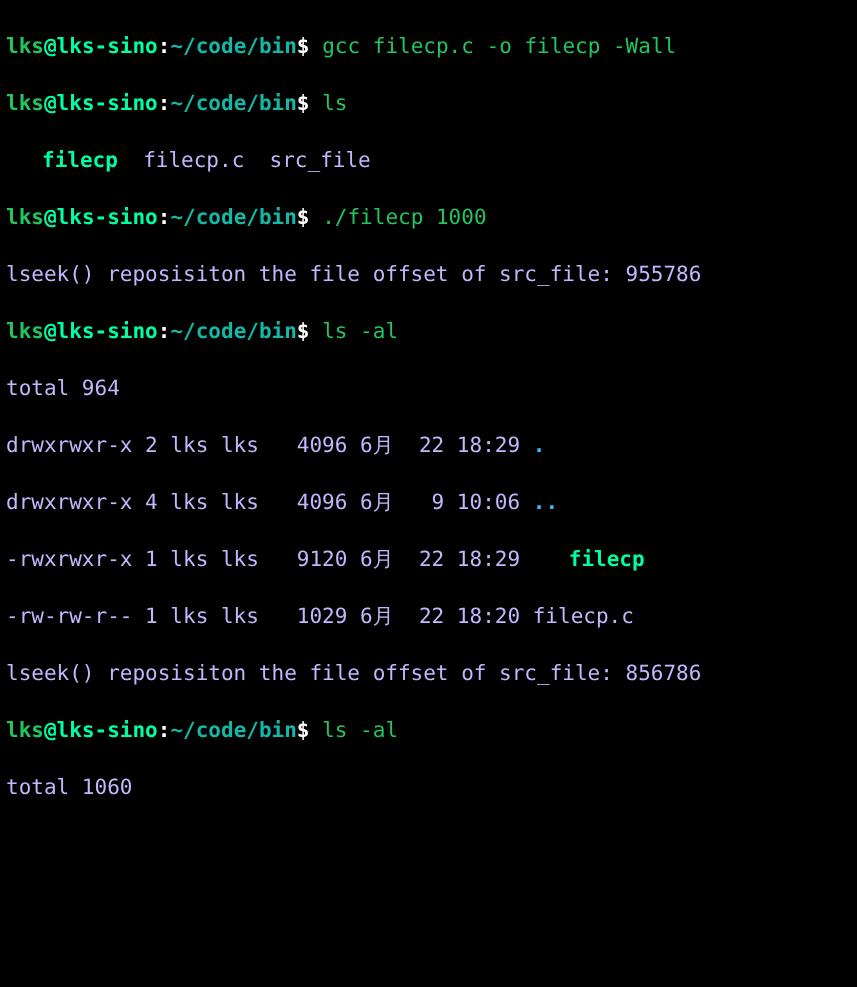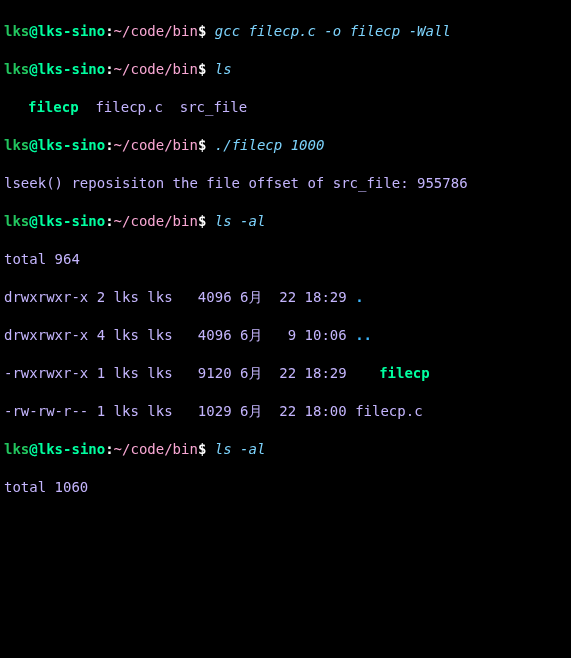--- a/index.html
+++ b/index.html
@@ -15,42 +15,43 @@
   }
   .terminal {
     padding: 3px 4px;
     white-space: pre;
     position: relative;
   }
   .p-user { color: #22c55e; font-weight: bold; }
   .p-host { color: #00ffa0; font-weight: bold; }
   .p-at   { color: #00ffa0; font-weight: bold; }
   .p-colon{ color: #ffffff; font-weight: bold; }
-  .p-path { color: #f9a8d4; font-weight: normal; }
+  .p-path { color: #14b8a6; font-weight: bold; }
   .p-dollar{ color: #ffffff; font-weight: bold; }
-  .cmd   { color: #7dd3fc; font-style: italic; }
+  .cmd   { color: #22c55e; }
   .out   { color: #c4b5fd; }
   .exec  { color: #00ffa0; font-weight: bold; margin-left: 24px; }
   .dir   { color: #3db8ff; font-weight: bold; }
 </style>
 </head>
 <body>
 
 <div class="terminal">
 <div><span class="p-user">lks</span><span class="p-at">@</span><span class="p-host">lks-sino</span><span class="p-colon">:</span><span class="p-path">~/code/bin</span><span class="p-dollar">$</span><span class="cmd"> </span><span class="cmd">gcc filecp.c -o filecp -Wall</span></div>
 <div><span class="p-user">lks</span><span class="p-at">@</span><span class="p-host">lks-sino</span><span class="p-colon">:</span><span class="p-path">~/code/bin</span><span class="p-dollar">$</span><span class="cmd"> </span><span class="cmd">ls</span></div>
 <div><span class="exec">filecp</span><span class="out">  filecp.c  src_file</span></div>
 <div><span class="p-user">lks</span><span class="p-at">@</span><span class="p-host">lks-sino</span><span class="p-colon">:</span><span class="p-path">~/code/bin</span><span class="p-dollar">$</span><span class="cmd"> </span><span class="cmd">./filecp 1000</span></div>
 <div class="out">lseek() reposisiton the file offset of src_file: 955786</div>
 <div><span class="p-user">lks</span><span class="p-at">@</span><span class="p-host">lks-sino</span><span class="p-colon">:</span><span class="p-path">~/code/bin</span><span class="p-dollar">$</span><span class="cmd"> </span><span class="cmd">ls -al</span></div>
 <div class="out">total 964</div>
 <div><span class="out">drwxrwxr-x 2 lks lks   4096 6月  22 18:29 </span><span class="dir">.</span></div>
 <div><span class="out">drwxrwxr-x 4 lks lks   4096 6月   9 10:06 </span><span class="dir">..</span></div>
 <div><span class="out">-rwxrwxr-x 1 lks lks   9120 6月  22 18:29 </span><span class="exec">filecp</span></div>
-<div class="out">-rw-rw-r-- 1 lks lks   1029 6月  22 18:00 filecp.c</div>
+<div class="out">-rw-rw-r-- 1 lks lks   1029 6月  22 18:20 filecp.c</div>
+<div class="out">lseek() reposisiton the file offset of src_file: 856786</div>
 <div><span class="p-user">lks</span><span class="p-at">@</span><span class="p-host">lks-sino</span><span class="p-colon">:</span><span class="p-path">~/code/bin</span><span class="p-dollar">$</span><span class="cmd"> </span><span class="cmd">ls -al</span></div>
 <div class="out">total 1060</div>
 
 
 
 
 
 
 
 

